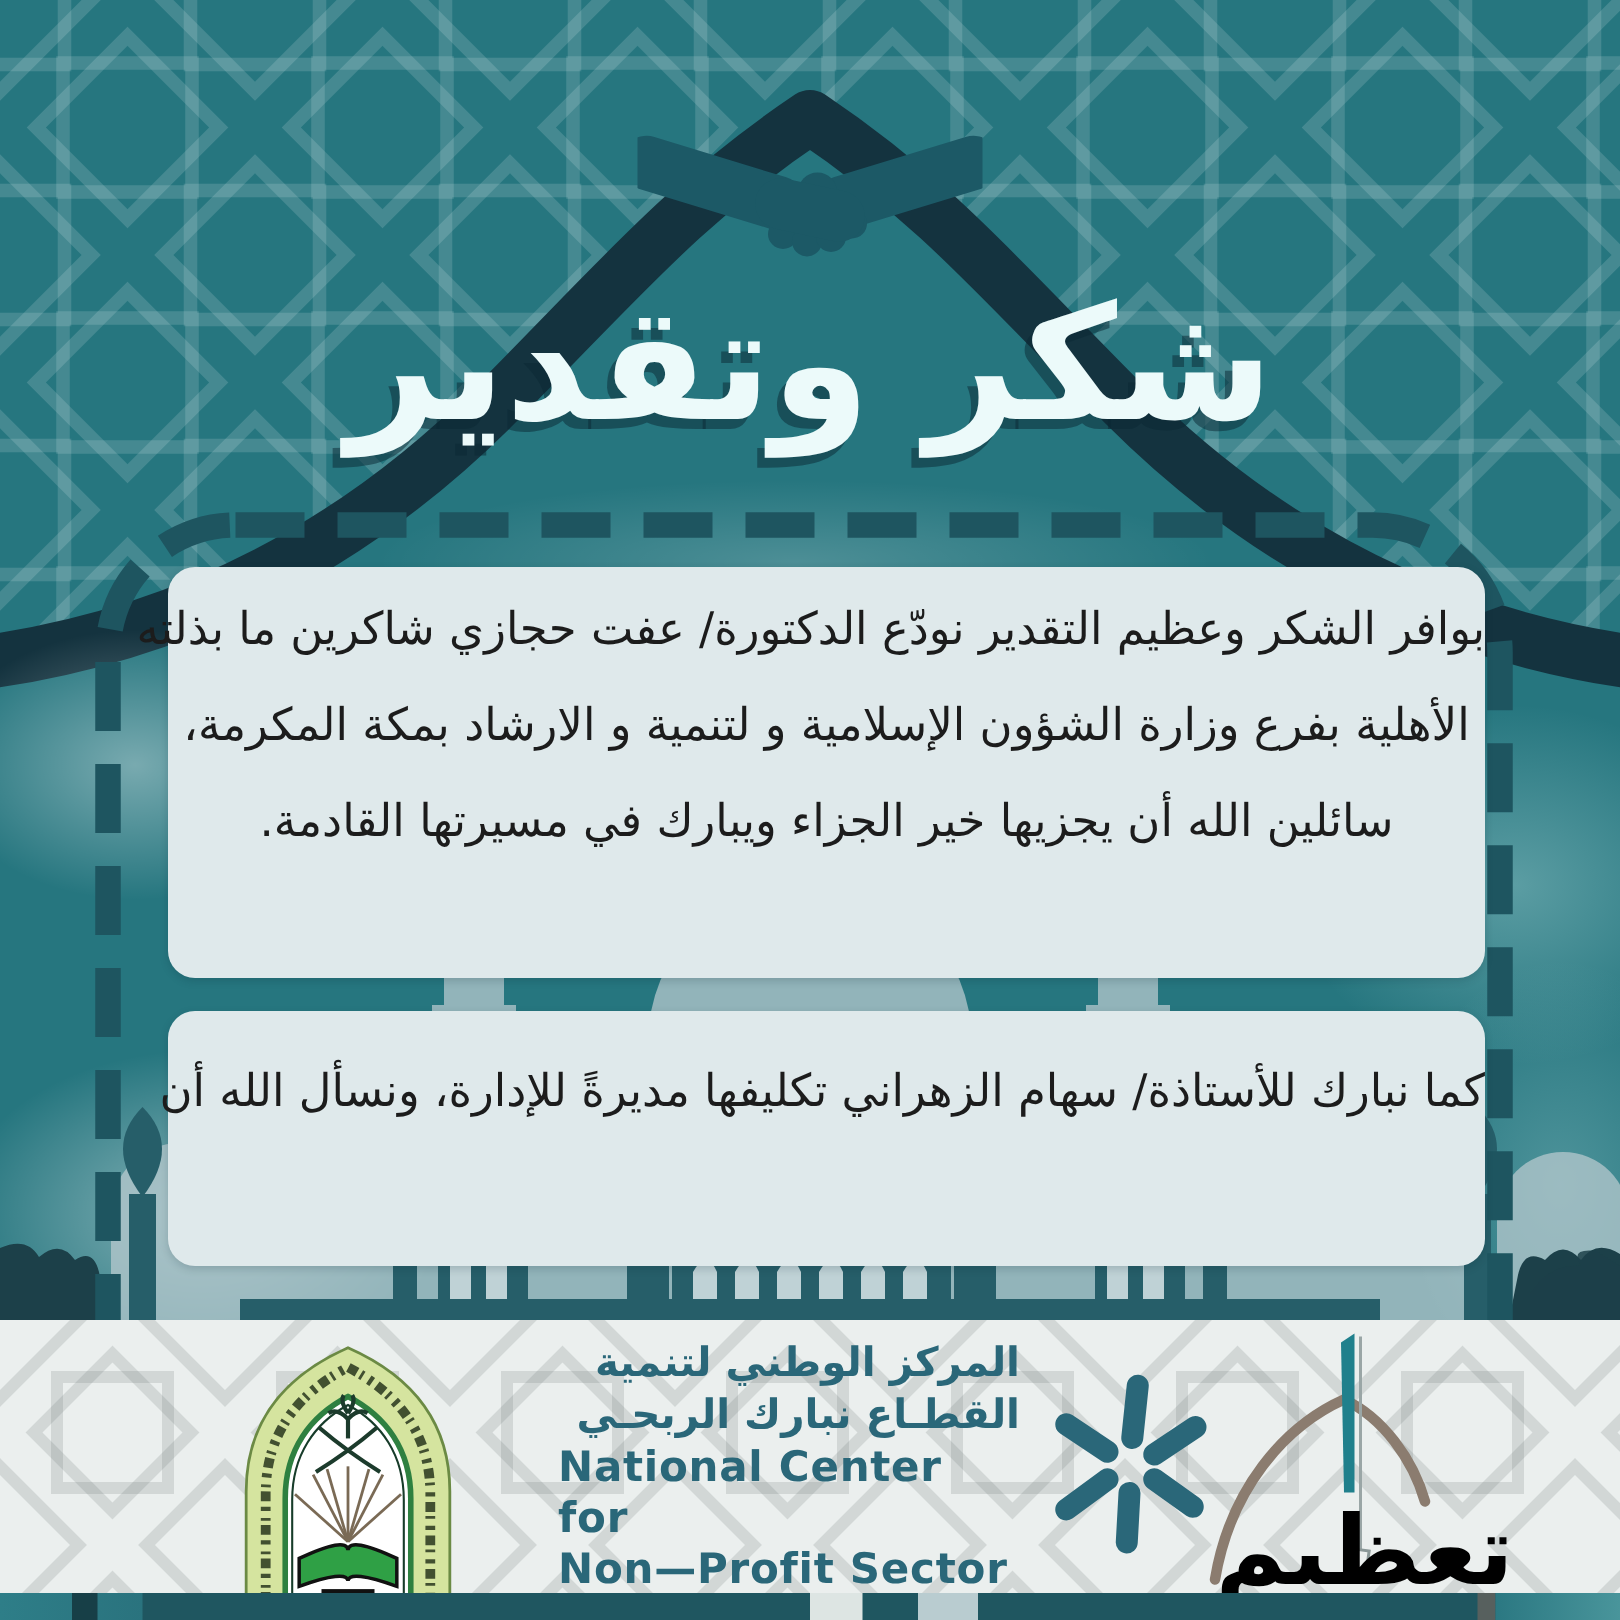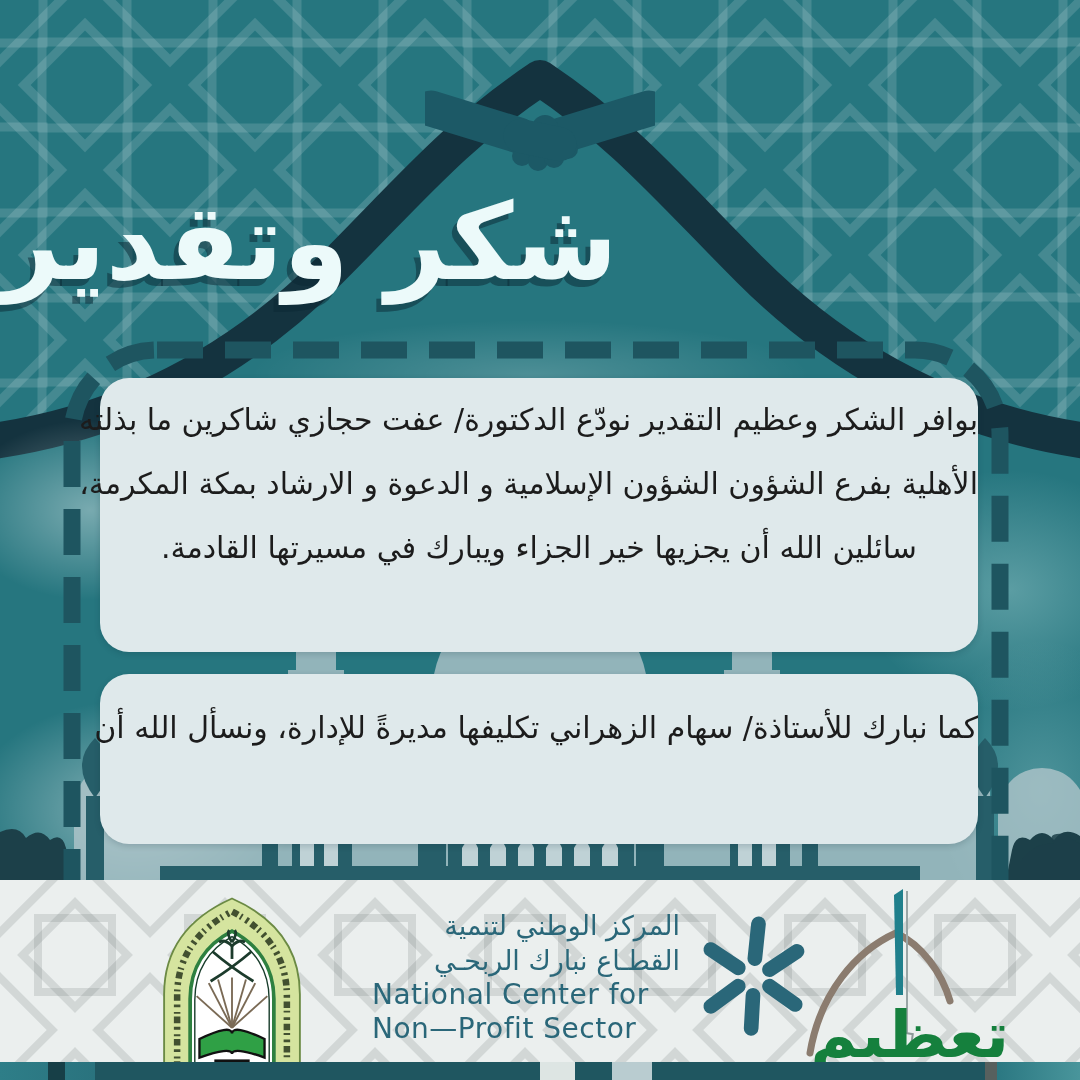--- a/index.html
+++ b/index.html
@@ -10,53 +10,53 @@
   }
   .abs{position:absolute;}
   svg{display:block;}
 
   
   .cloud{position:absolute;border-radius:50%;pointer-events:none;}
 
   
   .title{
     position:absolute;top:168px;left:0;width:1080px;height:150px;
-    text-align:left;direction:rtl;
+    text-align:center;direction:rtl;
     font-size:106px;font-weight:700;color:#ECFAFA;letter-spacing:1px;
     text-shadow:-5px 7px 0 rgba(10,40,52,.5);
     line-height:150px;margin:0;
   }
 
   
   .msg-box{
-    position:absolute;left:100px;width:878px;
-    background:#DFE9EB;border-radius:29px;
+    position:absolute;left:112px;width:878px;
+    background:#DFE9EB;border-radius:18px;
     box-shadow:0 2px 6px rgba(10,40,52,.18);
     direction:rtl;text-align:center;color:#1C1C1C;
   }
   .msg-box .line{display:block;font-size:30px;line-height:64px;white-space:nowrap;}
   #box1{top:378px;height:264px;padding-top:10px;}
   #box2{top:674px;height:148px;padding-top:22px;}
 
   
   .footer{
     position:absolute;left:0;top:880px;width:1080px;height:183px;
     background:#EBEFEE;
   }
   .ncnp{
     position:absolute;left:368px;top:22px;width:440px;height:150px;
     display:flex;flex-direction:row;align-items:center;justify-content:flex-end;gap:18px;
   }
-  .ncnp-text{width:308px;color:#2A6779;font-weight:400;}
+  .ncnp-text{width:308px;color:#2A6779;font-weight:700;}
   .ncnp-text .ar{display:block;direction:rtl;text-align:right;font-size:27px;line-height:35px;}
   .ncnp-text .en{display:block;text-align:left;font-size:28px;line-height:34px;letter-spacing:.5px;}
   .tazeem{position:absolute;left:800px;top:5px;width:215px;height:178px;}
   .tazeem-word{
     position:absolute;right:6px;bottom:-4px;direction:rtl;
-    font-size:64px;font-weight:700;color:#15803d;line-height:64px;
+    font-size:64px;font-weight:700;color:#000000;line-height:64px;
   }
   .ministry{position:absolute;left:148px;top:12px;width:168px;height:186px;}
 
   
   .strip{position:absolute;left:0;top:1062px;width:1080px;height:18px;background:#1F5660;}
   .strip .seg{position:absolute;top:0;height:18px;}
 </style>
 </head>
 <body>
 
@@ -181,21 +181,21 @@
       <path d="M1020 322 q14 -20 34 -18 q-8 -12 10 -10 l16 10 0 36 -60 0 Z" opacity=".85"></path>
     </g>
   </svg>
 
   <svg class="abs" style="left:0;top:0" width="1080" height="1080">
     <rect x="72" y="350" width="928" height="700" rx="85" fill="none" stroke="#1E5560" stroke-width="17" stroke-dasharray="46 22"></rect>
   </svg>
 
   <div class="msg-box" id="box1">
     <span class="line">بوافر الشكر وعظيم التقدير نودّع الدكتورة/ عفت حجازي شاكرين ما بذلته</span>
-    <span class="line">الأهلية بفرع الشؤون الشؤون الإسلامية و الدعوة و الارشاد بمكة المكرمة،</span>
+    <span class="line">الأهلية بفرع وزارة الشؤون الإسلامية و لتنمية و الارشاد بمكة المكرمة،</span>
     <span class="line">سائلين الله أن يجزيها خير الجزاء ويبارك في مسيرتها القادمة.</span>
   </div>
 
   <div class="msg-box" id="box2">
     <span class="line">كما نبارك للأستاذة/ سهام الزهراني تكليفها مديرةً للإدارة، ونسأل الله أن</span>
   </div>
 
   <div class="footer">
     <svg class="abs" style="left:0;top:0" width="1080" height="183">
       <rect width="1080" height="183" fill="url(#girih-gray)"></rect>

